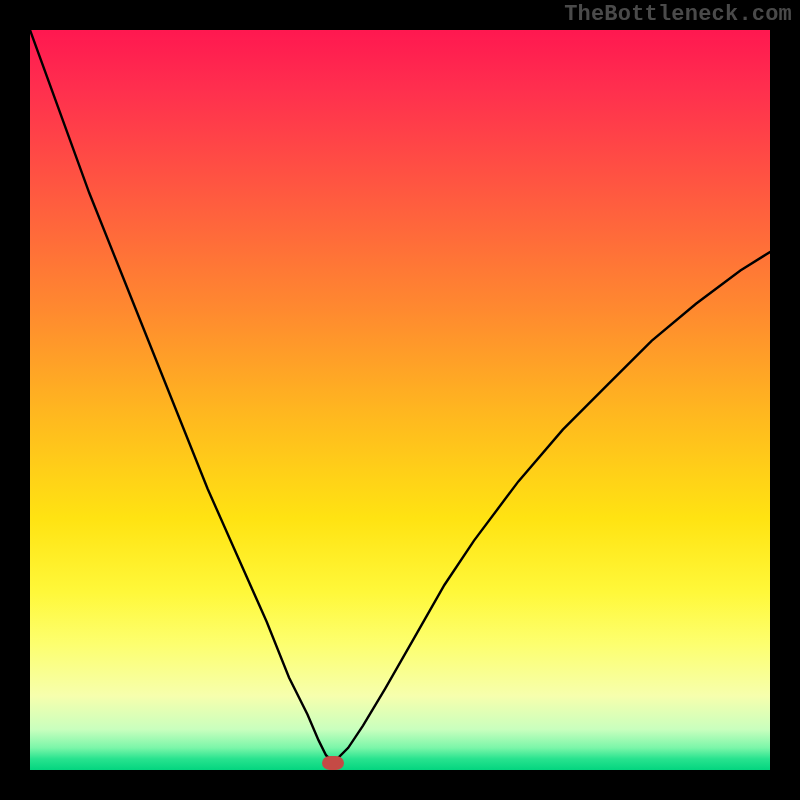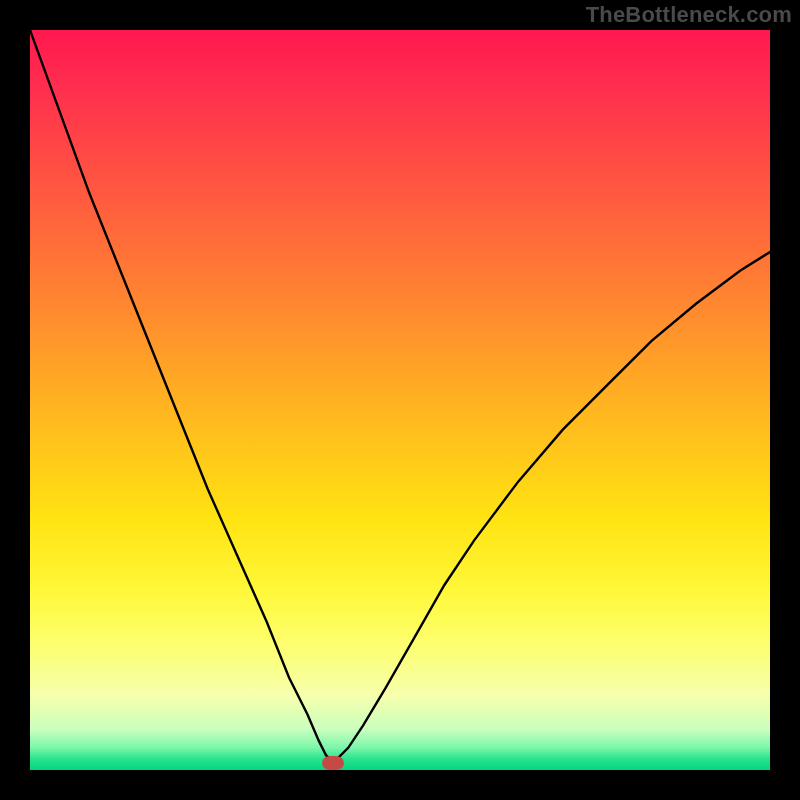--- a/index.html
+++ b/index.html
@@ -9,20 +9,21 @@
     height: 800px;
     background: #000;
     font-family: Arial, Helvetica, sans-serif;
     overflow: hidden;
   }
   .frame {
     position: relative;
     width: 800px;
     height: 800px;
     background: #000;
+    font-family: Liberation Mono, monospace;
   }
   .watermark {
     position: absolute;
     top: 2px;
     right: 8px;
     color: #4a4a4a;
     font-size: 22px;
     font-weight: 600;
     letter-spacing: 0.2px;
     z-index: 50;

